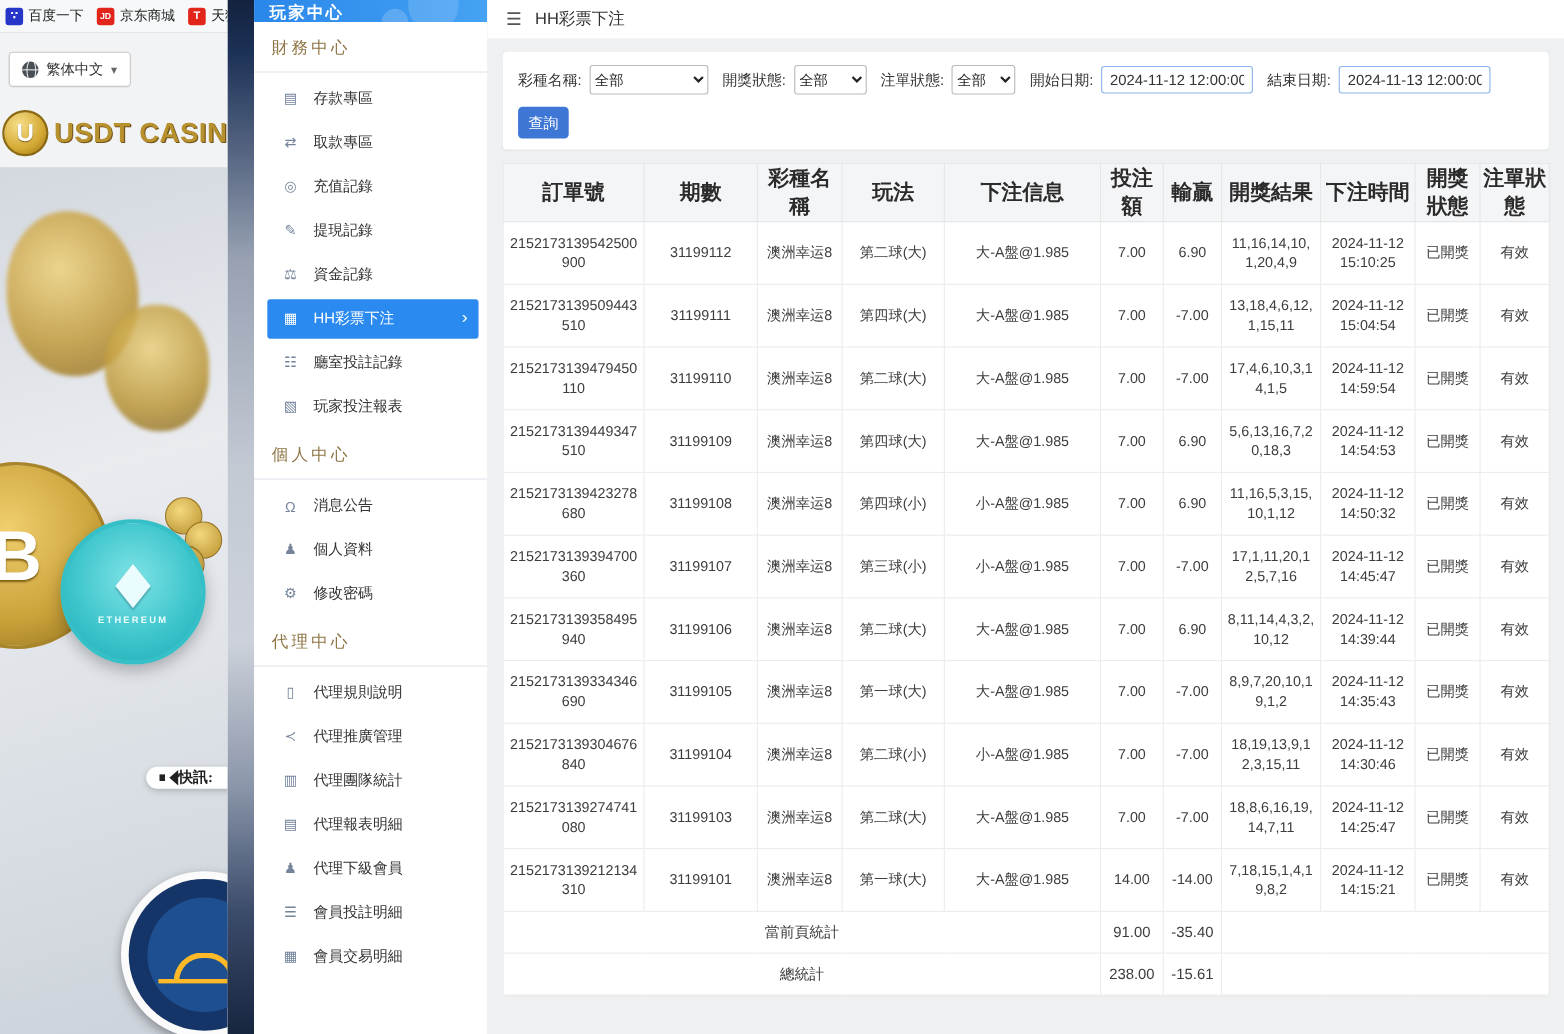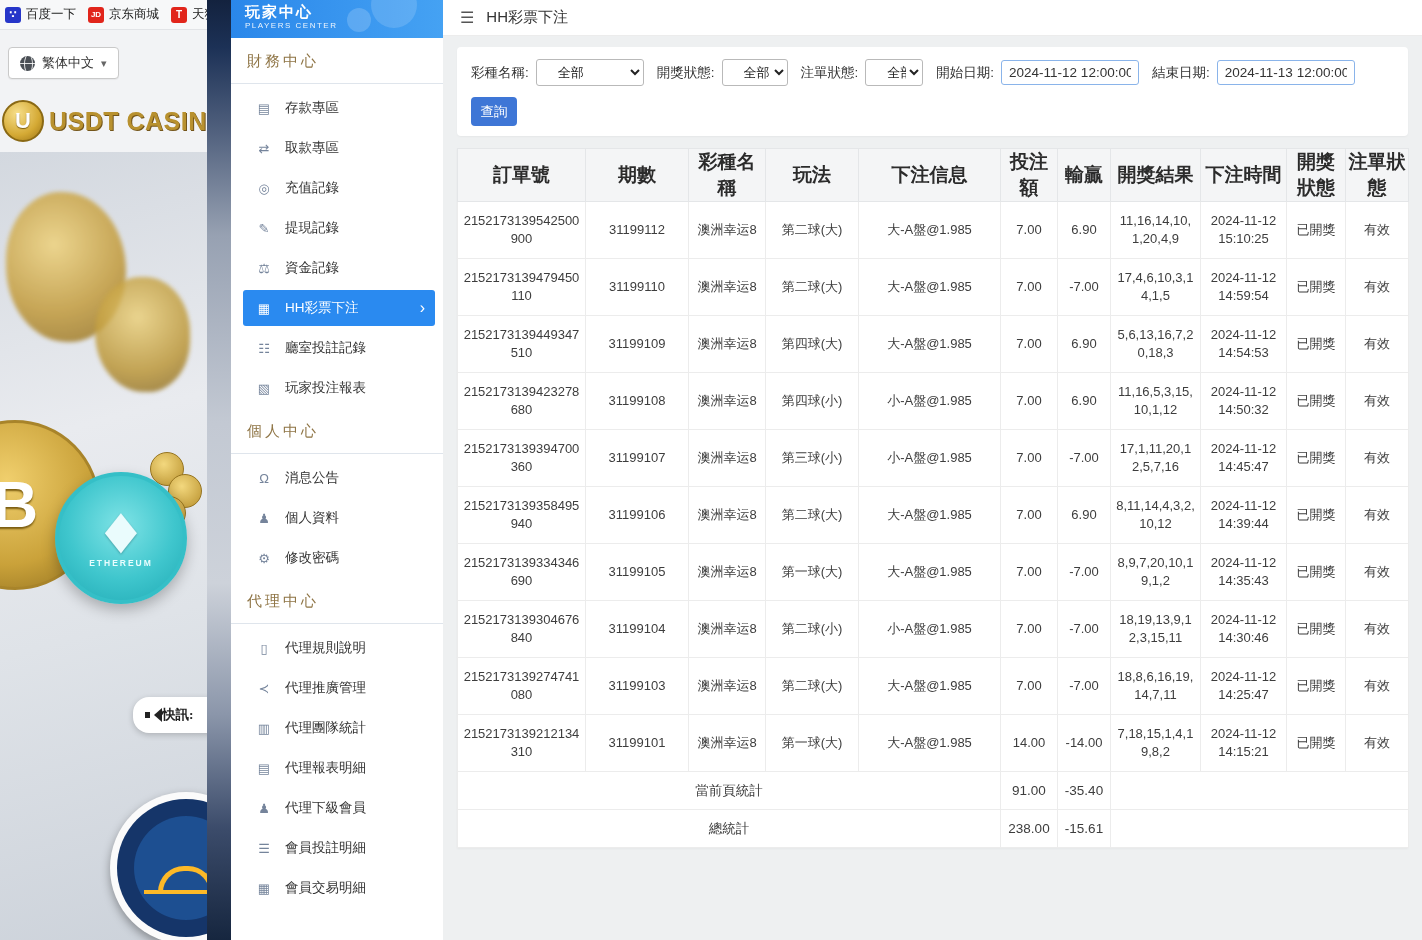--- a/index.html
+++ b/index.html
@@ -39,40 +39,40 @@
   .btc-coin { position:absolute; left:-70px; top:268px; width:170px; height:170px; border-radius:50%;
     background:radial-gradient(circle at 45% 35%, #f0cf6d, #caa23a 60%, #8d6d1d); border:3px solid #a8842a;
     display:flex; align-items:center; justify-content:center; color:#fff; font-size:64px; font-weight:bold;
     text-shadow:0 2px 2px #7a5c10; }
   .eth-coin { position:absolute; left:55px; top:320px; width:132px; height:132px; border-radius:50%;
     background:radial-gradient(circle at 50% 40%, #7fe3e6 0%, #3fc6cd 55%, #1fa9b4 100%);
     border:4px solid #35bfc7; box-shadow:0 6px 14px rgba(0,0,0,.25);
     display:flex; flex-direction:column; align-items:center; justify-content:center; }
   .eth-diamond { color:#eafcfd; font-size:42px; line-height:1; transform:scaleY(1.25); text-shadow:0 1px 2px rgba(0,60,70,.4); }
   .eth-label { color:#e8fdfe; font-size:8.5px; letter-spacing:2px; margin-top:8px; font-weight:bold; }
-  .ticker { position:absolute; left:133px; top:545px; height:36px; width:90px; background:#fff;
+  .ticker { position:absolute; left:133px; top:545px; height:20px; width:90px; background:#fff;
     border-radius:16px 0 0 16px; box-shadow:0 2px 6px rgba(0,0,0,.2); display:flex; align-items:center; gap:3px; padding-left:12px;font-family:Liberation Serif, serif; }
   .spk { position:relative; width:14px; height:14px; flex:none; }
   .spk::before { content:""; position:absolute; left:0; top:4px; width:5px; height:6px; background:#222; }
   .spk::after { content:""; position:absolute; left:2px; top:0; border:7px solid transparent; border-right:8px solid #222; }
   .ticker-label { font-size:13.5px; font-weight:bold; color:#222; white-space:nowrap; }
   .warriors { position:absolute; left:110px; top:640px; width:152px; height:152px; border-radius:50%;
     background:#fbfbfb; box-shadow:0 4px 10px rgba(0,0,0,.35); }
   .w-band { position:absolute; inset:7px; border-radius:50%; background:#153569; }
   .w-core { position:absolute; inset:24px; border-radius:50%; background:#1d4f91; overflow:hidden; }
   .w-bridge { position:absolute; left:50%; bottom:28px; transform:translateX(-50%); width:56px; height:26px;
     border:5px solid #fdb927; border-bottom:none; border-radius:56px 56px 0 0; }
   .w-deck { position:absolute; left:10px; right:10px; bottom:26px; height:4px; background:#fdb927; }
 
   .edge-strip { position:absolute; left:207px; top:0; width:24px; height:940px;
     background:linear-gradient(180deg,#13223e 0%,#1c3156 5%,#51617e 14%,#97a1b2 25%,#c3c9d3 45%,#cdd2da 62%,#8b96aa 76%,#3c4c6b 88%,#16263f 100%); }
 
   
   .sidebar { position:absolute; left:231px; top:0; width:212px; height:940px; background:#fff; }
-  .sb-header { height:38px; background:linear-gradient(90deg,#2a87ea,#45a2f3); position:relative; overflow:hidden;
+  .sb-header { height:20px; background:linear-gradient(90deg,#2a87ea,#45a2f3); position:relative; overflow:hidden;
     padding:3px 12px 0 14px; color:#fff; }
   .sb-header::before { content:""; position:absolute; width:46px; height:46px; border-radius:50%;
     background:rgba(255,255,255,.15); right:26px; top:-18px; }
   .sb-header::after { content:""; position:absolute; width:24px; height:24px; border-radius:50%;
     background:rgba(255,255,255,.18); right:72px; top:8px; }
   .sb-title { font-size:15px; font-weight:bold; letter-spacing:2px; line-height:18px; }
   .sb-sub { font-size:8px; letter-spacing:1.5px; opacity:.9; }
   .sb-sec-title { padding:14px 16px 12px; font-size:15px; letter-spacing:3px; color:#8f7546; border-bottom:1px solid #dfe5ec; margin-bottom:4px; }
   .sb-item { height:40px; display:flex; align-items:center; gap:13px; padding:0 10px 0 25px; font-size:13.5px; color:#333; cursor:pointer; position:relative; }
   .sb-item .ico { width:16px; text-align:center; color:#75849b; font-size:13px; flex:none; }
@@ -82,21 +82,21 @@
 
   
   .main { position:absolute; left:443px; top:0; right:0; bottom:0; background:#eef0f1; overflow:hidden; }
   .topbar { height:36px; background:#fff; display:flex; align-items:center; gap:12px; padding:0 17px; border-bottom:1px solid #ececec; }
   .hamburger-icon { font-size:16px; color:#555; cursor:pointer; }
   .page-title { font-size:15px; color:#333; }
   .filter-card { margin:11px 14px 0; background:#fff; border-radius:4px; padding:12px 14px 10px; box-shadow:0 1px 2px rgba(0,0,0,.04); }
   .filter-row { display:flex; align-items:center; gap:7px; font-size:13.5px; color:#333; white-space:nowrap; }
   .filter-row label { margin-left:6px;text-align:center; }
   .filter-row label:first-child { margin-left:0; }
-  .sel { height:27px; border:1px solid #b9b9b9; border-radius:3px; background:#fff; font-size:13px; color:#222;padding-left:17px; }
+  .sel { height:27px; border:1px solid #b9b9b9; border-radius:3px; background:#fff; font-size:13px; color:#222; }
   .sel-w1 { width:108px; } .sel-w2 { width:66px; } .sel-w3 { width:58px; }
   .date-input { width:138px; height:25px; border:1px solid #8ab4ea; border-radius:3px; font-size:13.5px; color:#333; padding:0 7px; }
   .search-btn { margin-top:11px; background:#3e76d6; color:#fff; border:none; border-radius:4px; height:29px; width:46px; font-size:13.5px; cursor:pointer; }
   .table-card { margin:12px 14px 0; background:#fff; box-shadow:0 1px 2px rgba(0,0,0,.04); }
   table { width:100%; border-collapse:collapse; table-layout:fixed; text-align:center; font-size:13px; color:#3d3d3d; }
   th { background:#f4f5f6; border:1px solid #e4e6e8; font-size:19px; color:#2b2b2b; height:39px; font-weight:bold; padding:0 2px; }
   td { border:1px solid #ececec; padding:0 5px; line-height:18px; vertical-align:middle; }
   tr.data-row td { height:57px; }
   .brk { word-break:break-all;text-align:center; }
   tr.summary-row td { height:38px; font-size:13.5px; }
@@ -313,20 +313,33 @@
             <td>第二球(大)</td>
             <td>大-A盤@1.985</td>
             <td>7.00</td>
             <td>6.90</td>
             <td class="brk">11,16,14,10,1,20,4,9</td>
             <td>2024-11-12 15:10:25</td>
             <td>已開獎</td>
             <td>有效</td>
           </tr>
           <tr class="data-row">
+            <td class="brk">2152173139509443510</td>
+            <td>31199111</td>
+            <td>澳洲幸运8</td>
+            <td>第四球(大)</td>
+            <td>大-A盤@1.985</td>
+            <td>7.00</td>
+            <td>-7.00</td>
+            <td class="brk">13,18,4,6,12,1,15,11</td>
+            <td>2024-11-12 15:04:54</td>
+            <td>已開獎</td>
+            <td>有效</td>
+          </tr>
+          <tr class="data-row">
             <td class="brk">2152173139479450110</td>
             <td>31199110</td>
             <td>澳洲幸运8</td>
             <td>第二球(大)</td>
             <td>大-A盤@1.985</td>
             <td>7.00</td>
             <td>-7.00</td>
             <td class="brk">17,4,6,10,3,14,1,5</td>
             <td>2024-11-12 14:59:54</td>
             <td>已開獎</td>

